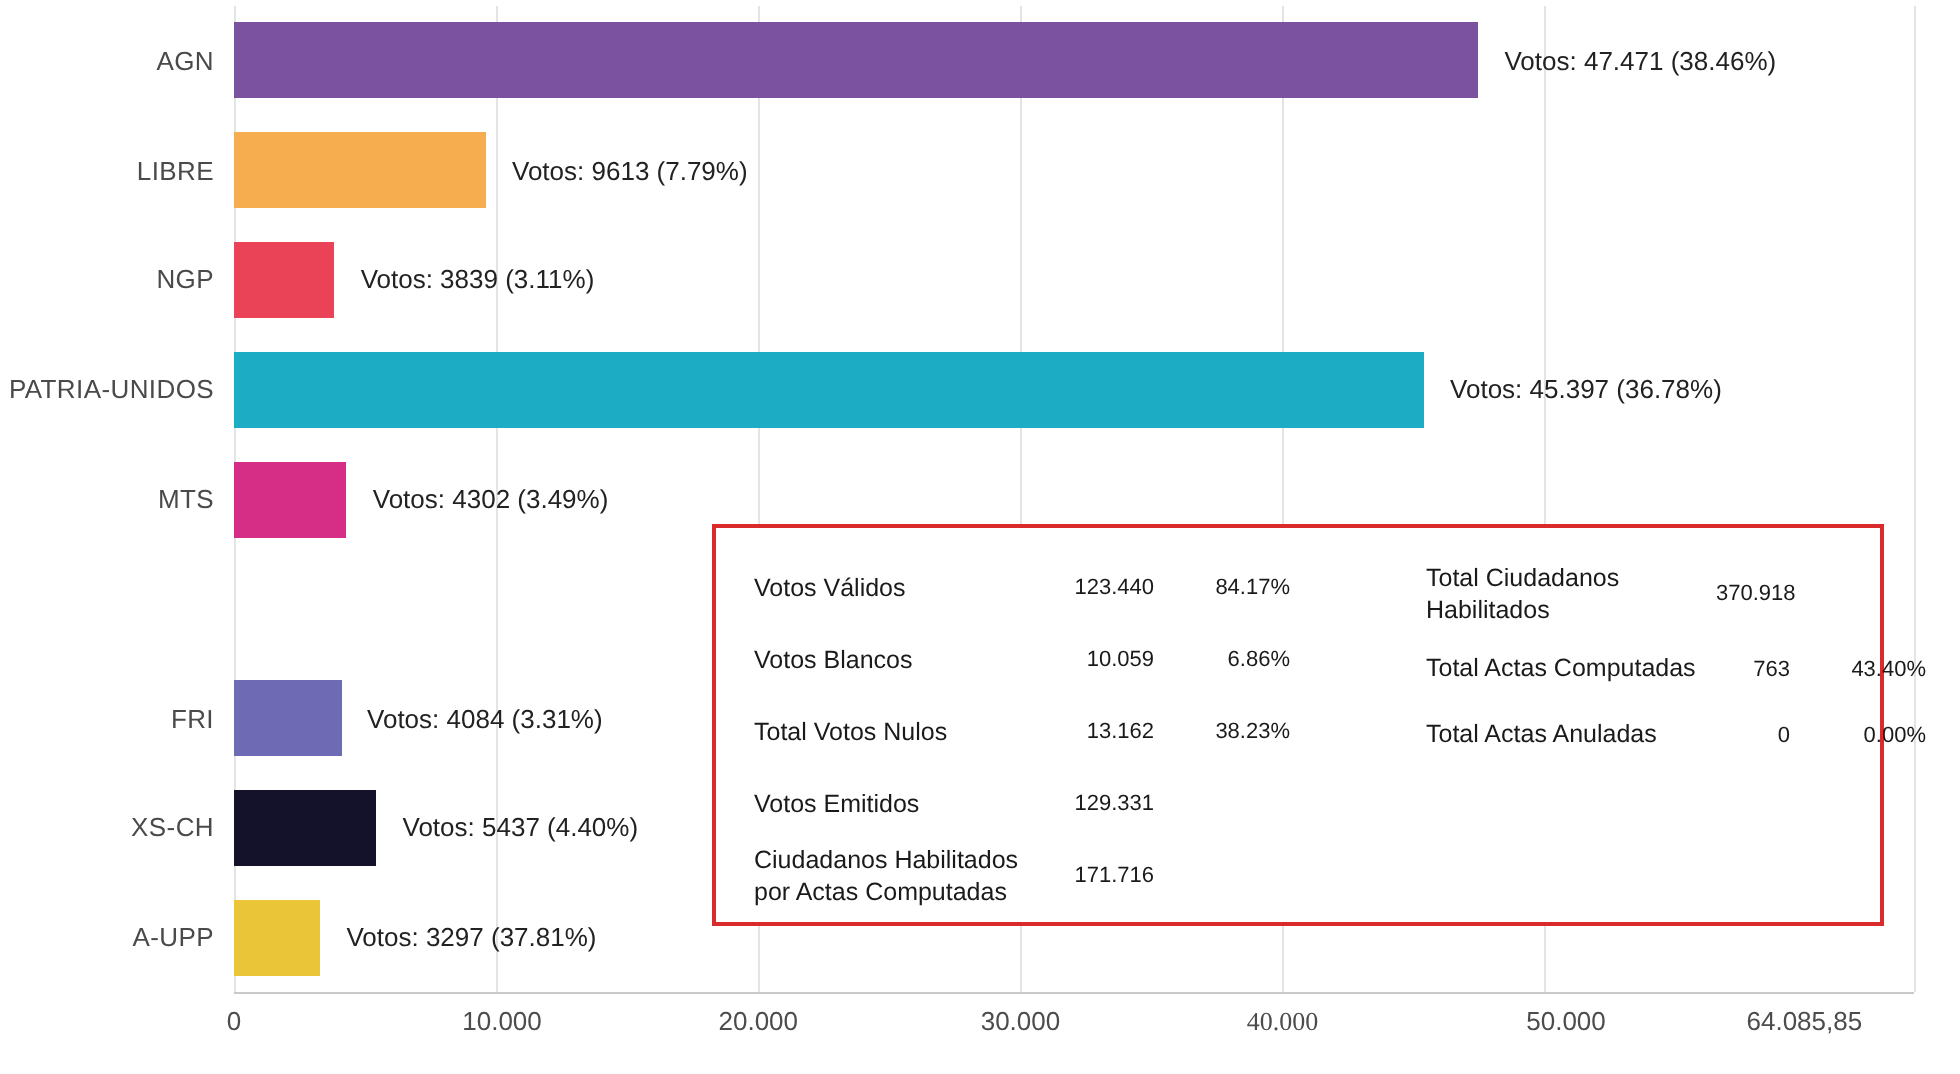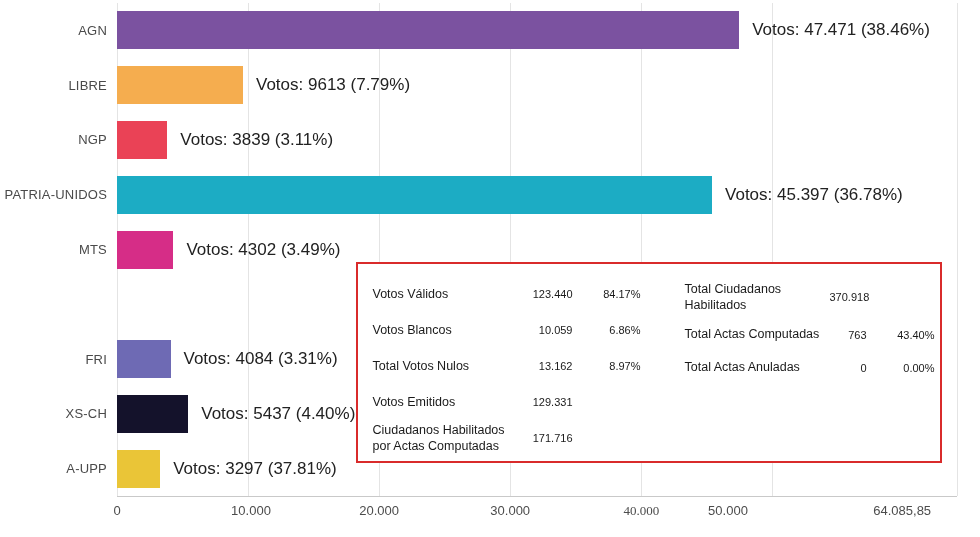--- a/index.html
+++ b/index.html
@@ -9,31 +9,31 @@
   }
   
   .plot{position:absolute;left:117px;top:3px;width:840px;height:493px;border-bottom:1px solid #c9c9c9;z-index:1;}
   .gridline{position:absolute;top:0;bottom:0;width:1px;background:#e4e4e4;}
   
   .rows{position:absolute;left:0;top:3px;width:957px;height:493px;display:flex;flex-direction:column;z-index:2;}
   .bar-row{flex:1 1 0;display:flex;align-items:center;min-height:0;}
   .cat{width:117px;box-sizing:border-box;padding-right:10px;text-align:right;
        font-size:13px;color:#4a4a4a;letter-spacing:.2px;white-space:nowrap;}
   .bar{height:38px;flex:0 0 auto;}
-  .votos{margin-left:13px;font-size:17px;color:#222;white-space:nowrap;}
+  .votos{margin-left:13px;font-size:13px;color:#222;white-space:nowrap;}
   
   .x-axis{position:absolute;left:0;top:0;width:980px;height:537px;z-index:1;pointer-events:none;}
   .tick-label{position:absolute;top:503px;transform:translateX(-50%);font-size:13px;color:#4c4c4c;white-space:nowrap;}
   .tick-label.edge{transform:translateX(-86%);}
   
   .summary{position:absolute;left:356px;top:262px;width:586px;height:201px;box-sizing:border-box;
            background:#ffffff;border:2px solid #d92b2b;z-index:5;display:flex;padding:12px 0 0 19px;}
   .sum-col{display:flex;flex-direction:column;}
   .sum-col.left{width:268px;}
-  .sum-col.right{margin-left:44px;flex:1;padding-right:10px;}
+  .sum-col.right{margin-left:68px;flex:1;padding-right:10px;}
   .sum-row{display:grid;align-items:center;}
   .sum-col.left .sum-row{grid-template-columns:145px 55px 68px;min-height:36px;}
   .sum-col.right .sum-row{grid-template-columns:145px 37px 68px;min-height:33px;}
   .sum-col.right .sum-row:first-child{min-height:42px;}
   .sum-label{font-size:12.5px;color:#1a1a1a;line-height:1.3;}
   .sum-val,.sum-pct{font-size:11px;color:#1a1a1a;text-align:right;white-space:nowrap;}
 </style>
 </head>
 <body>
 
@@ -91,40 +91,40 @@
         <div class="bar" style="width: 43.2152px; background: rgb(234, 197, 55);"></div>
         <div class="votos">Votos: 3297 (37.81%)</div>
       </div>
     </div>
   <div class="x-axis">
       <div class="tick-label" style="left: 117px;">0</div>
       <div class="tick-label" style="left: 251px;">10.000</div>
       <div class="tick-label" style="left: 379.148px;">20.000</div>
       <div class="tick-label" style="left: 510.223px;">30.000</div>
       <div class="tick-label" style="left: 641.297px; font-family: Liberation Serif, serif;">40.000</div>
-      <div class="tick-label" style="left: 728px;">50.000</div>
+      <div class="tick-label" style="left: 783px;">50.000</div>
       <div class="tick-label edge" style="left: 923px;">64.085,85</div>
     </div>
 
-  <div class="summary" style="border-color: rgb(217, 43, 43); justify-content: center;">
+  <div class="summary" style="border-color: rgb(217, 43, 43);">
     <div class="sum-col left">
         <div class="sum-row">
           <div class="sum-label">Votos Válidos</div>
           <div class="sum-val">123.440</div>
           <div class="sum-pct">84.17%</div>
         </div>
         <div class="sum-row">
           <div class="sum-label">Votos Blancos</div>
           <div class="sum-val">10.059</div>
           <div class="sum-pct">6.86%</div>
         </div>
         <div class="sum-row">
           <div class="sum-label">Total Votos Nulos</div>
           <div class="sum-val">13.162</div>
-          <div class="sum-pct">8.97%</div>
+          <div class="sum-pct">38.23%</div>
         </div>
         <div class="sum-row">
           <div class="sum-label">Votos Emitidos</div>
           <div class="sum-val">129.331</div>
           <div class="sum-pct"></div>
         </div>
         <div class="sum-row">
           <div class="sum-label">Ciudadanos Habilitados por Actas Computadas</div>
           <div class="sum-val">171.716</div>
           <div class="sum-pct"></div>

